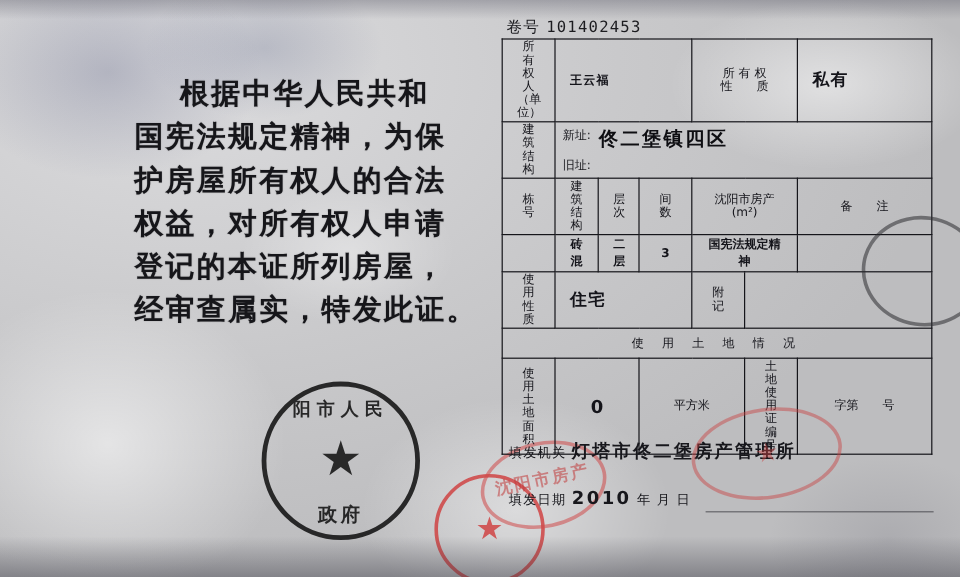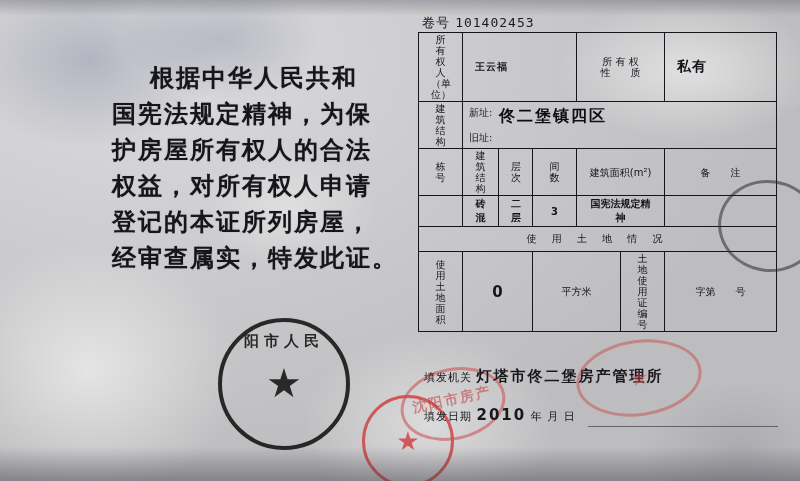--- a/index.html
+++ b/index.html
@@ -198,20 +198,21 @@
     <div class="ln">护房屋所有权人的合法</div>
     <div class="ln">权益，对所有权人申请</div>
     <div class="ln">登记的本证所列房屋，</div>
     <div class="ln">经审查属实，特发此证。</div>
   </div>
 
   <div class="seal-black">
     <div class="inner"></div>
     <div class="arc-top">阳市人民</div>
     <div class="star">★</div>
+    <div class="arc-bot">政府</div>
   </div>
 
   <div class="seal-red">
     <div class="star">★</div>
   </div>
   <div class="seal-red2">
     <div class="t">沈阳市房产</div>
   </div>
 
   <div id="form-wrap">
@@ -251,33 +252,40 @@
           <span class="addr-hand">佟二堡镇四区</span>
           <span class="addr-old">旧址:</span>
         </td>
       </tr>
 
       <tr class="thead">
         <td>栋号</td>
         <td>建筑结构</td>
         <td>层次</td>
         <td>间数</td>
-        <td colspan="2">建筑面积(m²)</td>
+        <td colspan="2">沈阳市房产(m²)</td>
         <td colspan="2">备　　注</td>
       </tr>
 
       <tr class="dataline">
         <td class="hand"></td>
         <td class="hand">砖混</td>
         <td class="hand">二层</td>
         <td class="hand">3</td>
         <td class="hand" colspan="2">国宪法规定精神</td>
         <td class="hand" colspan="2"></td>
       </tr>
 
+      <tr class="row-h">
+        <td class="lbl">使用
+性质</td>
+        <td class="val small" colspan="3">住宅</td>
+        <td class="lbl">附记</td>
+        <td class="val" colspan="3"></td>
+      </tr>
 
       <tr>
         <td class="section-title" colspan="8">使 用 土 地 情 况</td>
       </tr>
 
       <tr class="row-tall">
         <td class="lbl">使 用 土
 地 面 积</td>
         <td class="ctr hand" colspan="2" style="font-size:15px">0</td>
         <td class="lbl" colspan="2">平方米</td>

